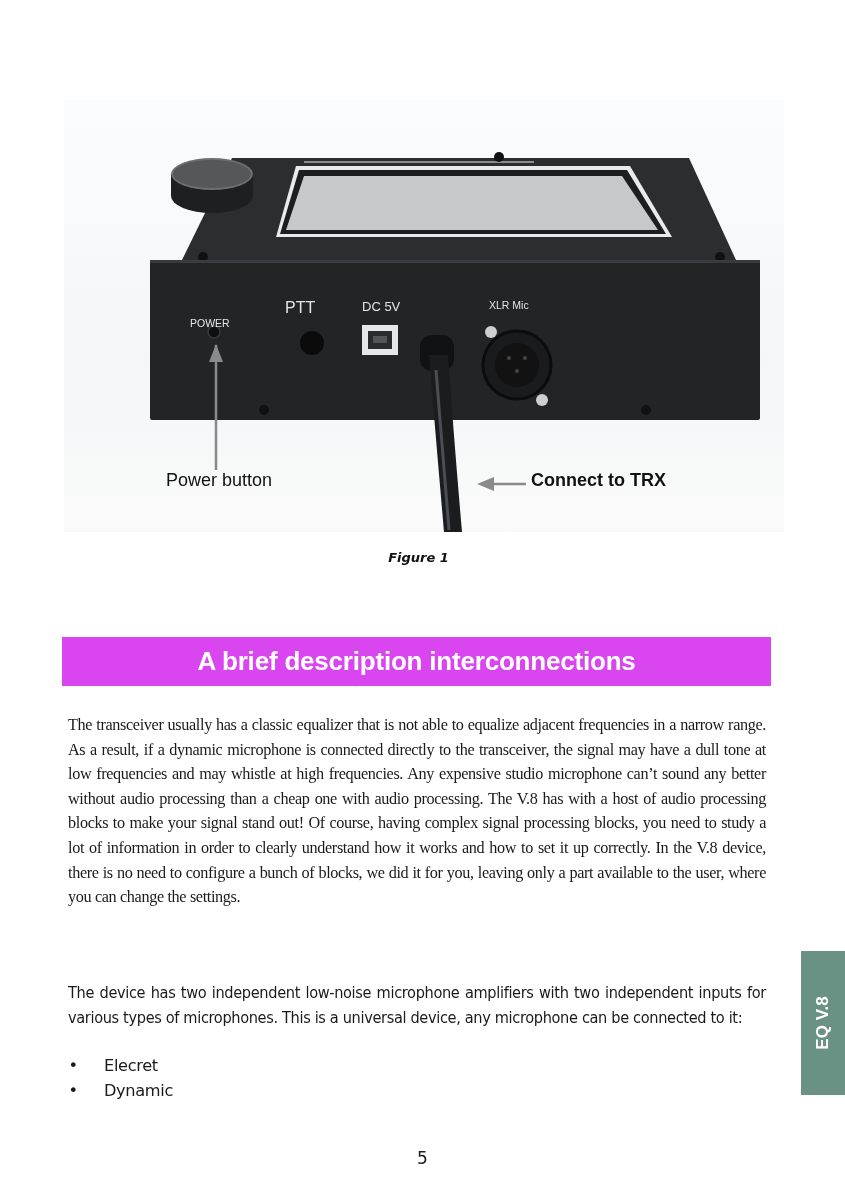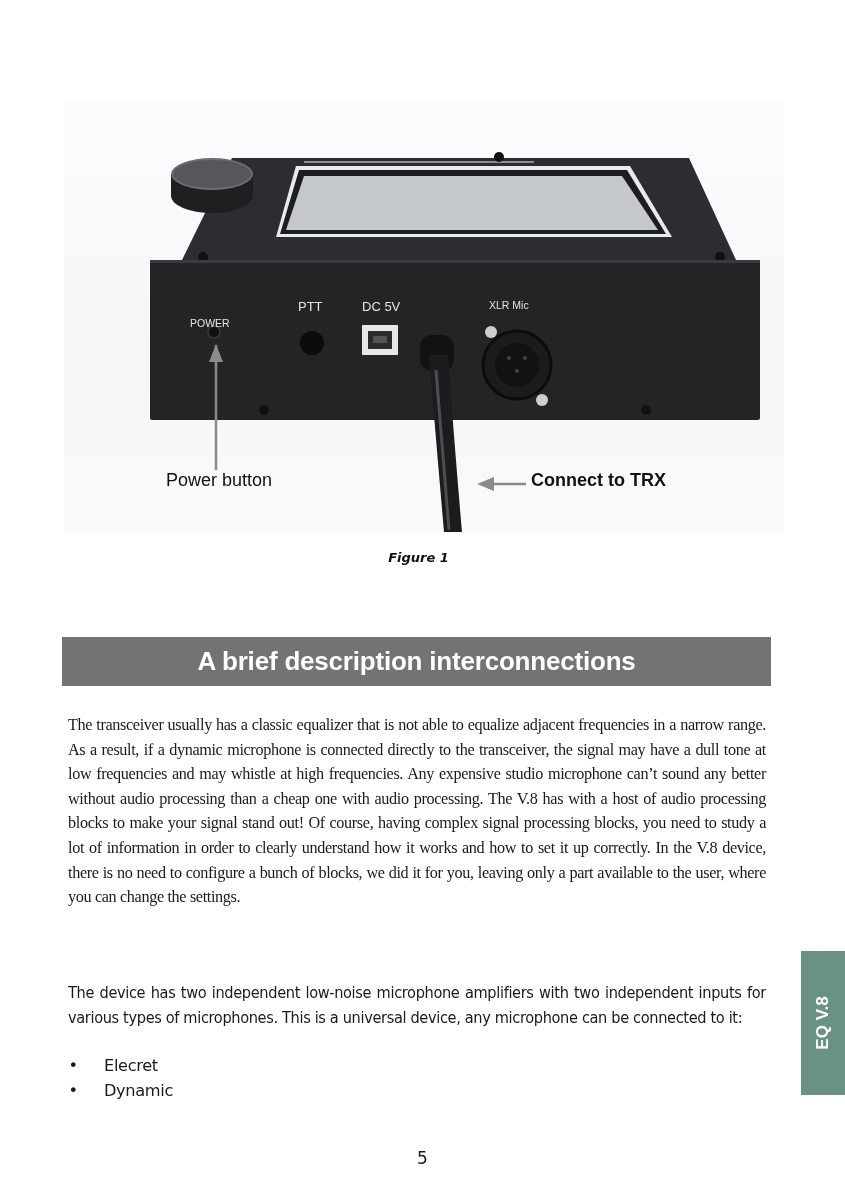--- a/index.html
+++ b/index.html
@@ -11,21 +11,21 @@
     position: absolute; left: 64px; top: 100px; width: 720px; height: 432px;
     background: linear-gradient(180deg, #fbfcfd 0%, #f4f6f7 60%, #fafafa 100%);
   }
   .device-svg { position: absolute; left: 0; top: 0; width: 720px; height: 432px; }
   .figure-caption {
     position: absolute; left: 0; width: 837px; top: 550px; text-align: center;
     font-family: "DejaVu Sans", sans-serif; font-style: italic; font-weight: bold; font-size: 13px; color: #111;
   }
   .section-header {
     position: absolute; left: 62px; top: 637px; width: 709px; height: 49px;
-    background: #737373; display: flex; align-items: center; justify-content: center;
+    background: #d946ef; display: flex; align-items: center; justify-content: center;
   }
   .section-header span {
     color: #ffffff; font-family: "Liberation Sans", sans-serif; font-weight: bold; font-size: 26px;
     letter-spacing: -0.2px;
   }
   .body-text {
     position: absolute; left: 68px; width: 698px;
     font-family: "DejaVu Sans Condensed", "DejaVu Sans", sans-serif; font-size: 16.2px; line-height: 24.6px;
     color: #1a1a1a; text-align: justify; letter-spacing: -0.35px;
   }
@@ -98,21 +98,21 @@
     <path d="M365 255 Q372 340 380 432 L398 432 Q390 340 384 255 Z" fill="#1b1c1e"></path>
     <path d="M372 270 Q378 340 385 430" stroke="#4a4d52" stroke-width="3" fill="none"></path>
 
     <line x1="152" y1="245" x2="152" y2="370" stroke="#8a8a8a" stroke-width="2.5"></line>
     <polygon points="152,244 145,262 159,262" fill="#8a8a8a"></polygon>
     <line x1="418" y1="384" x2="462" y2="384" stroke="#8a8a8a" stroke-width="2.5"></line>
     <polygon points="413,384 430,377 430,391" fill="#8a8a8a"></polygon>
   </svg>
 
   <span class="lbl" style="position:absolute;left:126px;top:199px;color:#e4e4e4;font-size:10.5px;margin-top:18px;">POWER</span>
-  <span class="lbl" style="position:absolute;left:234px;top:199px;color:#e4e4e4;font-size:13px;">PTT</span>
+  <span class="lbl" style="position:absolute;left:221px;top:199px;color:#e4e4e4;font-size:16px;">PTT</span>
   <span class="lbl" style="position:absolute;left:298px;top:199px;color:#e4e4e4;font-size:13px;">DC 5V</span>
   <span class="lbl" style="position:absolute;left:425px;top:199px;color:#e4e4e4;font-size:10.5px;">XLR Mic</span>
 
   <span class="lbl" style="position:absolute;left:102px;top:370px;color:#111;font-size:18px;font-weight:normal;">Power button</span>
   <span class="lbl" style="position:absolute;left:467px;top:370px;color:#111;font-size:18px;font-weight:bold;">Connect to TRX</span>
 </div>
 
 <div class="figure-caption">Figure 1</div>
 
 <div class="section-header">

